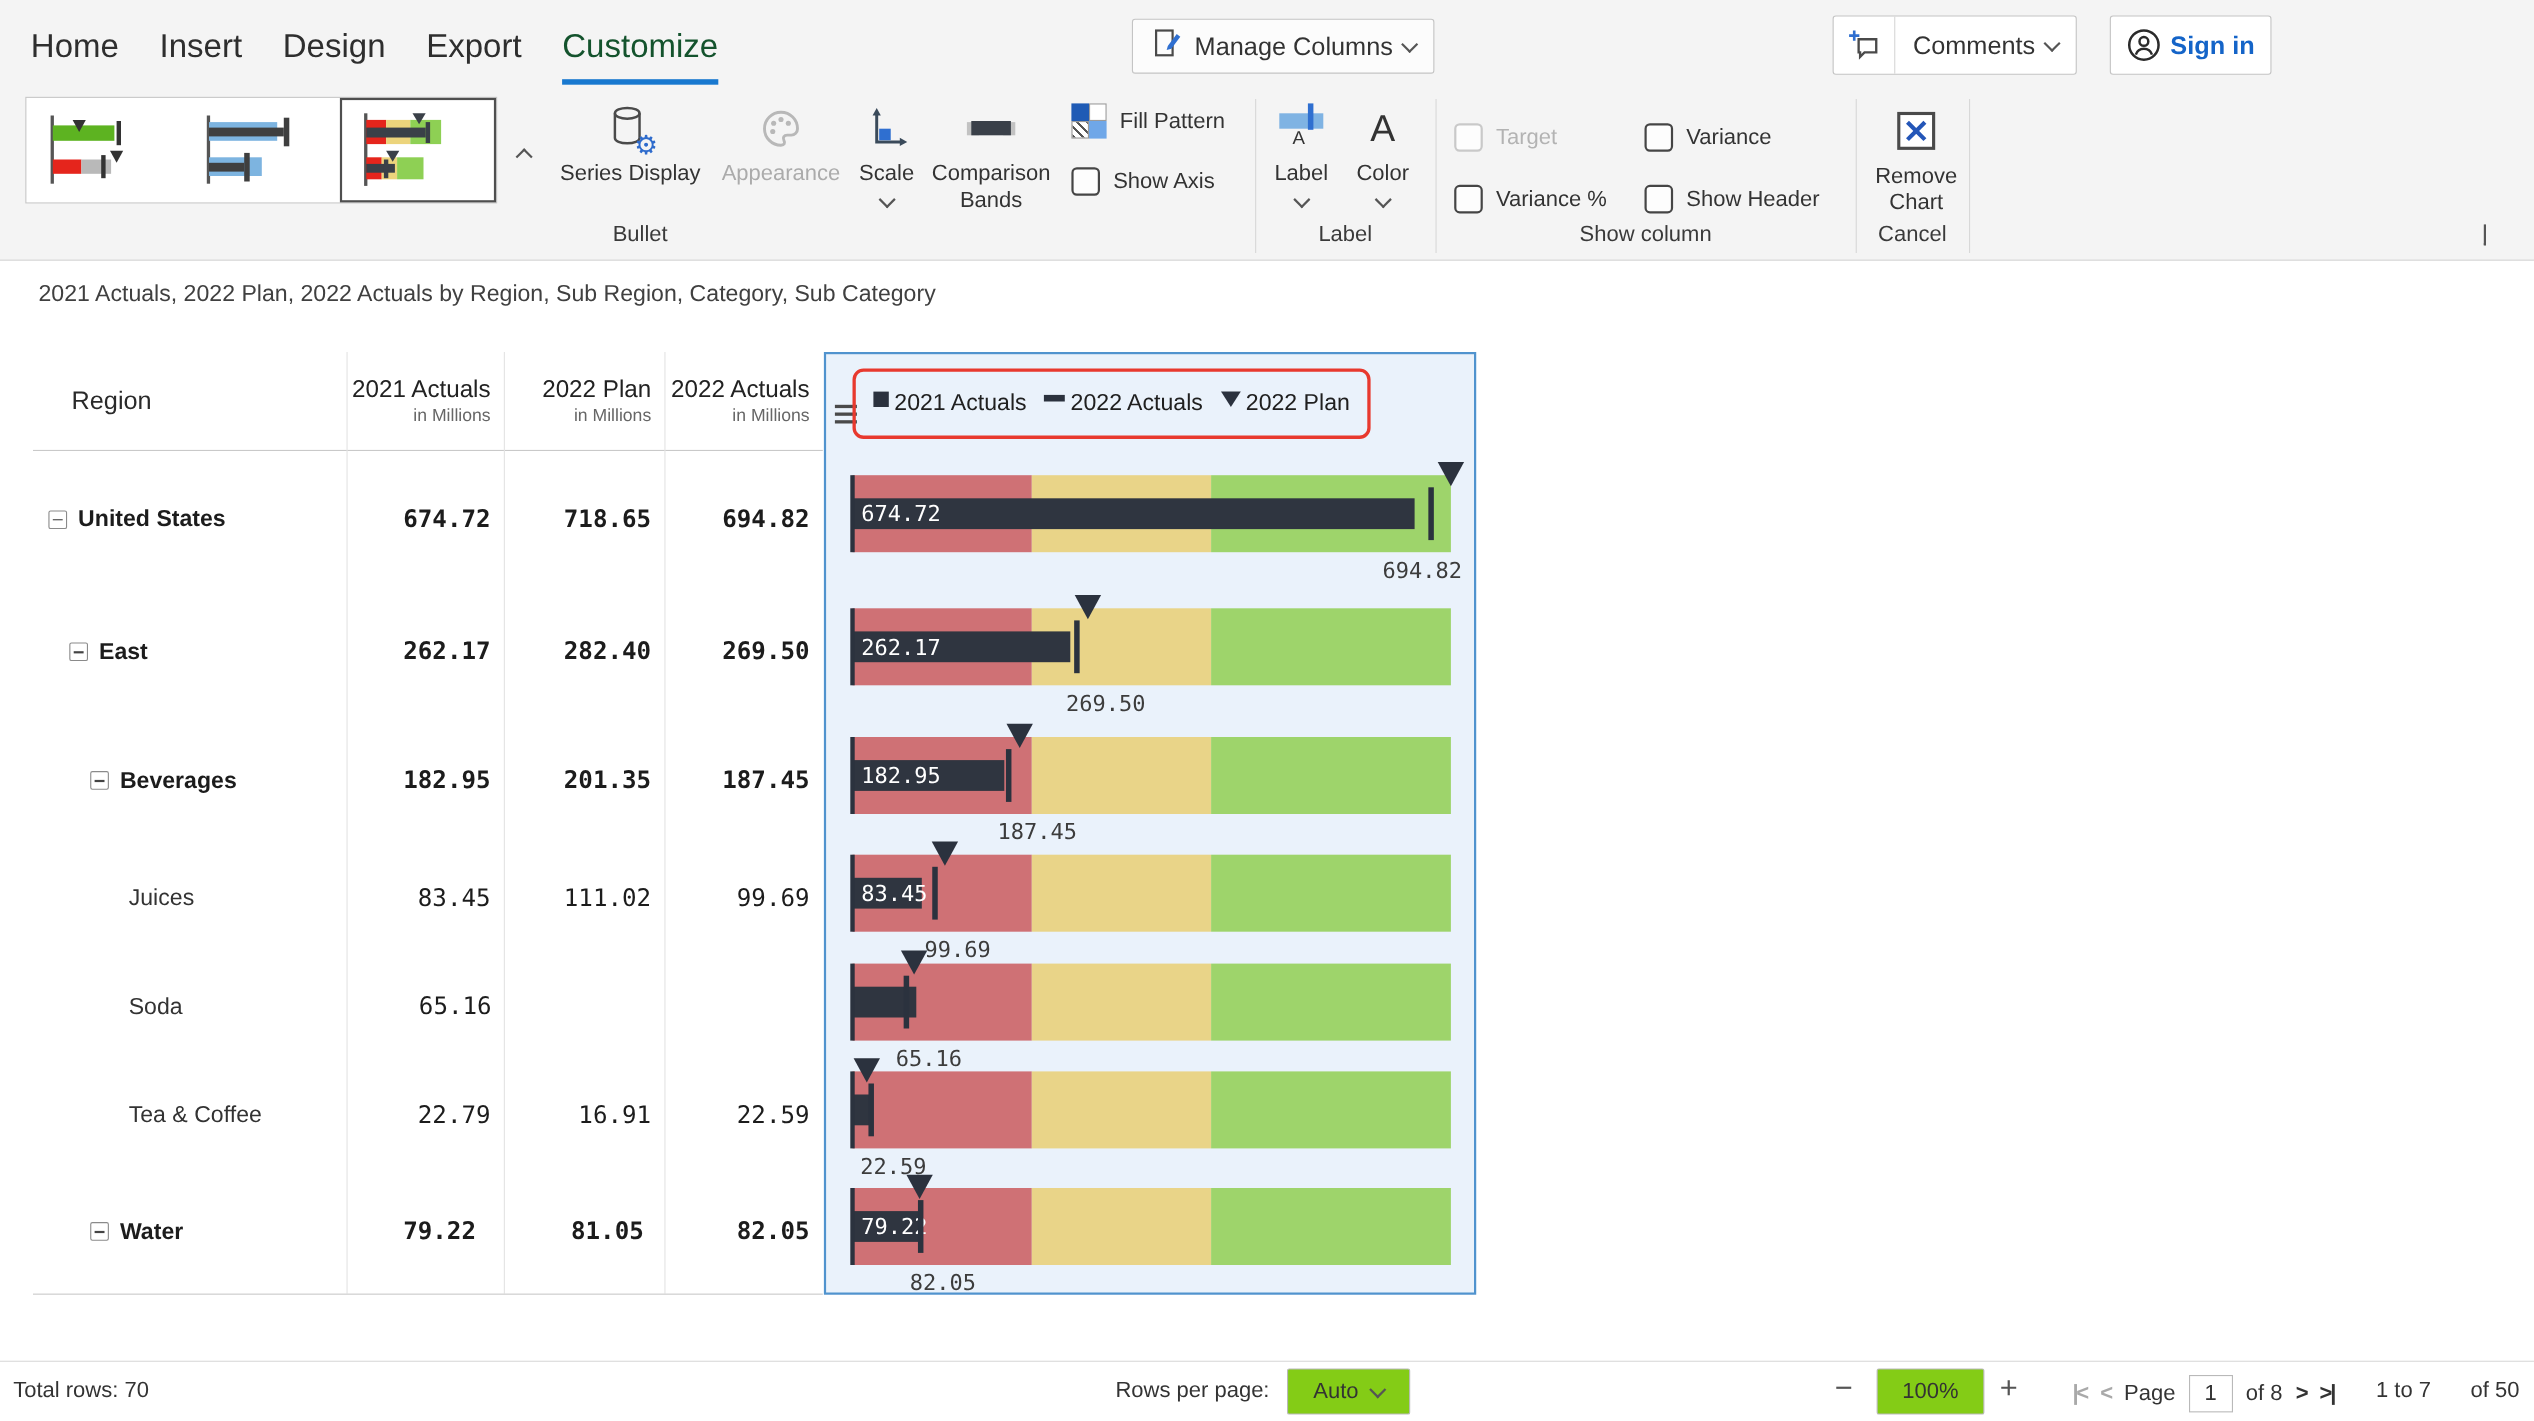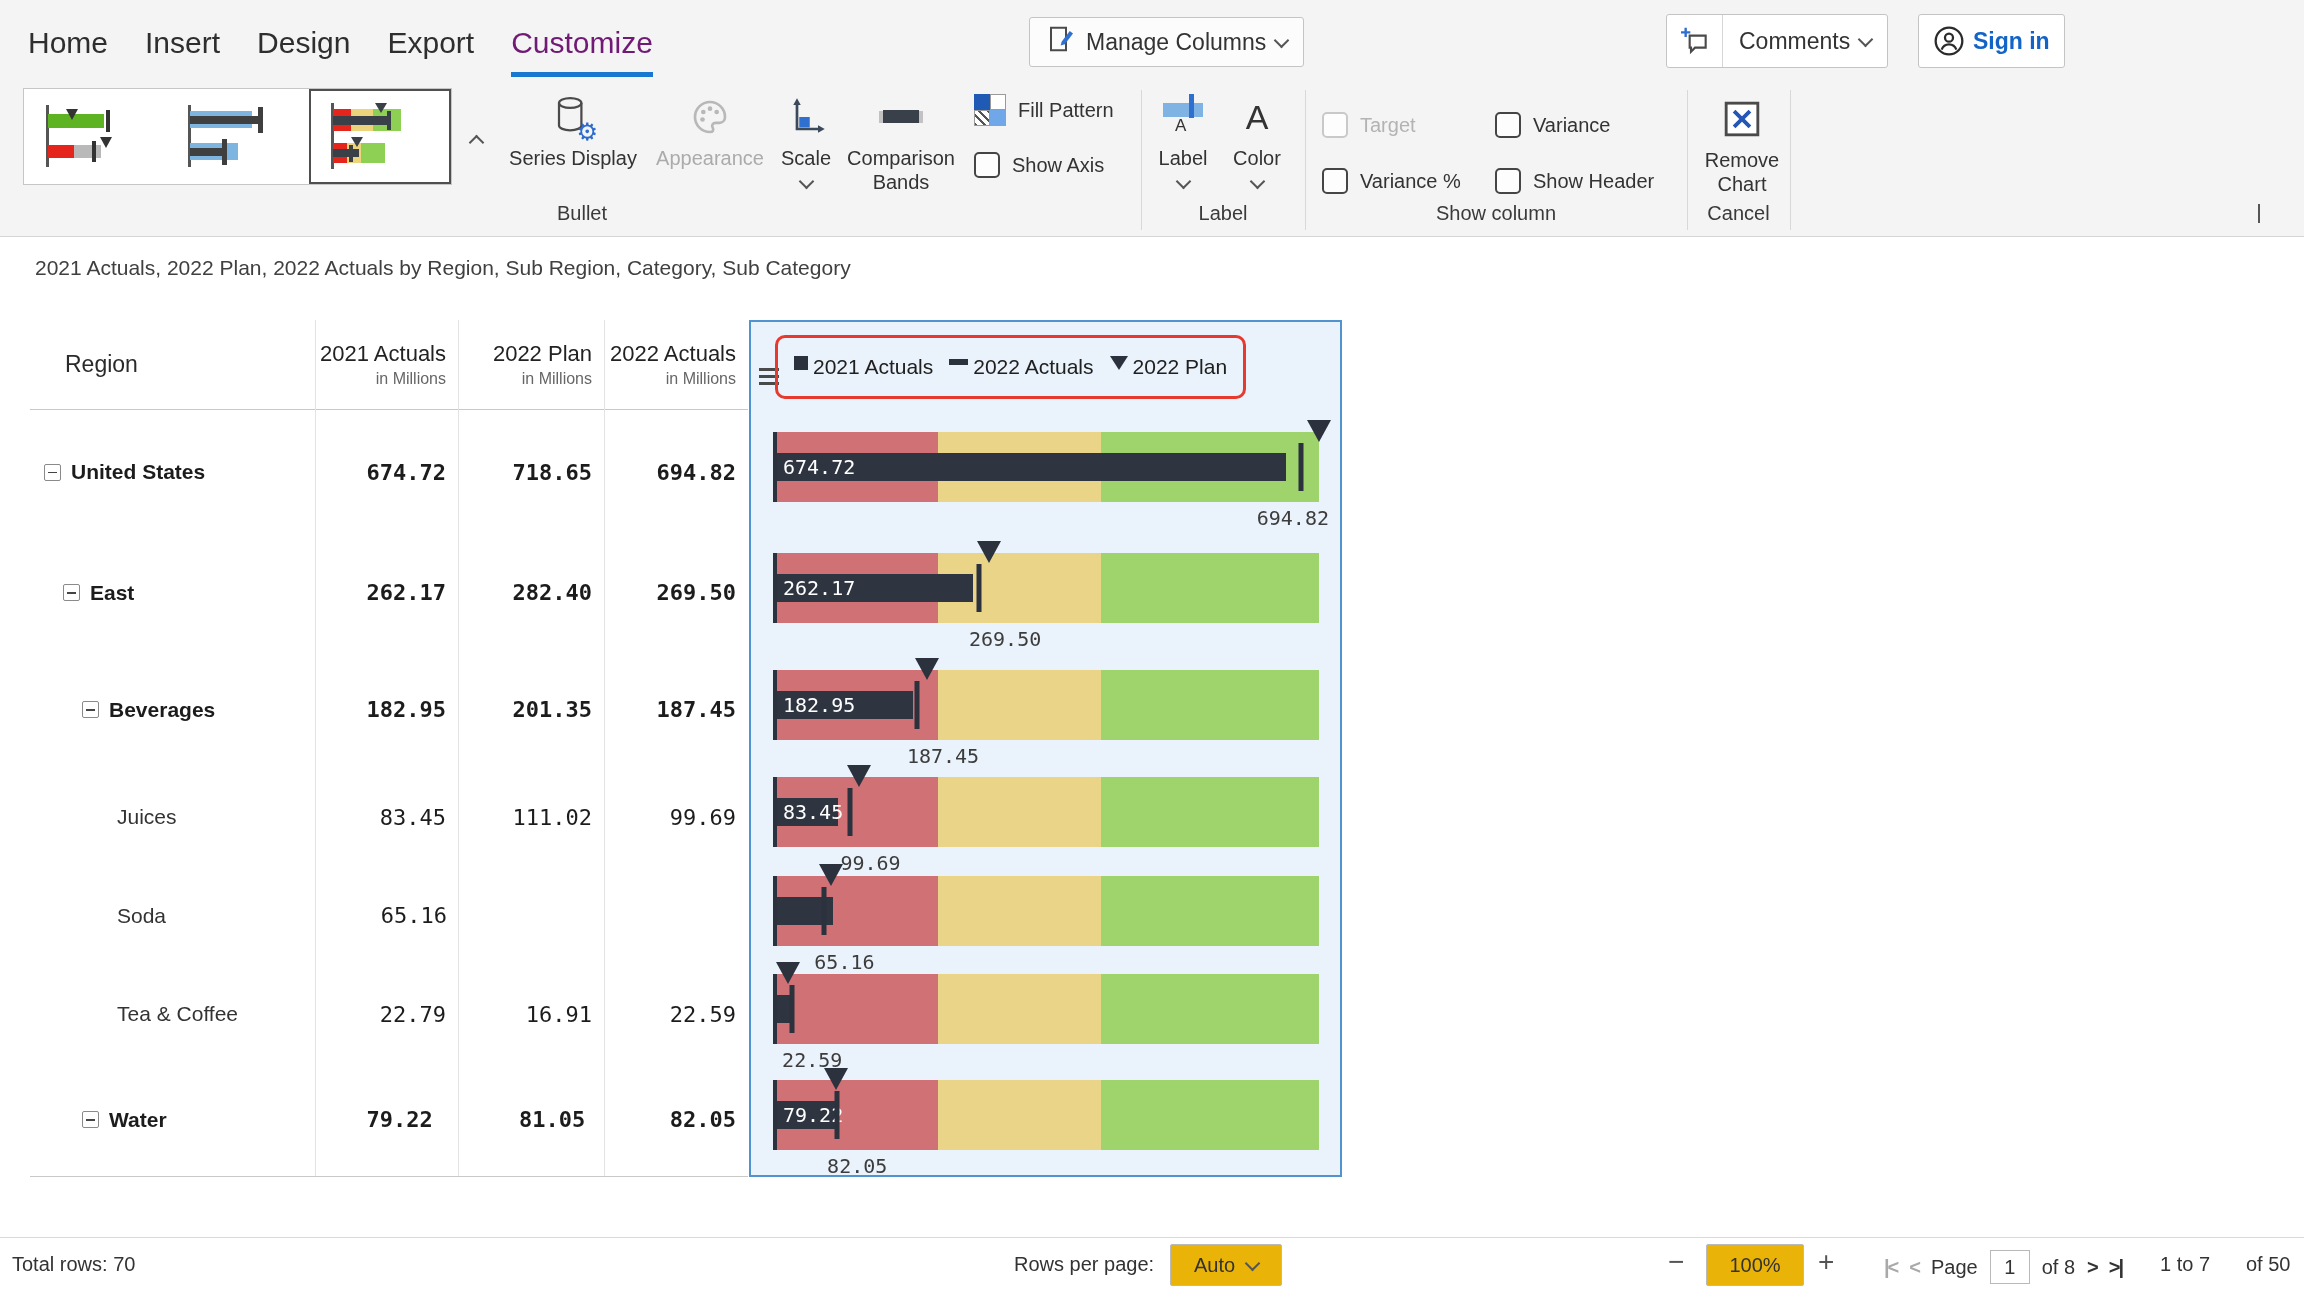--- a/index.html
+++ b/index.html
@@ -2,21 +2,21 @@
 <html><head>
 <meta charset="utf-8">
 <style>
   * { margin:0; padding:0; box-sizing:border-box; }
   html,body { width:2304px; height:1292px; background:#fff; font-family:"Liberation Sans", sans-serif; position:relative; overflow:hidden; }
 
   
   .topbar { position:absolute; left:0; top:0; width:2304px; height:237px; background:#f4f4f4; border-bottom:1px solid #d5d5d5; }
   .menu { position:absolute; left:28px; top:26px; display:flex; gap:37px; font-size:30px; color:#2e2e2e; }
   .menu-item { padding-bottom:12px; cursor:pointer; border-bottom:5px solid transparent; }
-  .menu-item.active { color:#701a75; border-bottom-color:#1878cf;text-align:right; }
+  .menu-item.active { color:#14532d; border-bottom-color:#1878cf;text-align:right; }
 
   .btn { background:#fff; border:1px solid #c4c4c4; border-radius:3px; display:flex; align-items:center; cursor:pointer; }
   .manage-cols { position:absolute; left:1029px; top:17px; height:50px; padding:0 16px; gap:10px; font-size:23px; color:#333; background:#fcfcfc; }
   .comments-group { position:absolute; left:1666px; top:14px; height:54px; }
   .comments-seg1 { width:56px; height:100%; display:flex; align-items:center; justify-content:center; border-right:1px solid #d6d6d6; }
   .comments-seg2 { padding:0 16px; display:flex; align-items:center; gap:10px; font-size:23px; color:#333; }
   .signin { position:absolute; left:1918px; top:14px; height:54px; padding:0 14px; gap:8px; }
   .signin span.txt { font-size:23px; color:#1464c8; font-weight:700; }
 
   .chev { width:11px; height:11px; border-right:2px solid #555; border-bottom:2px solid #555; transform:rotate(45deg); margin-top:-4px; }
@@ -91,21 +91,21 @@
   .axisline { position:absolute; left:-2px; top:0; width:4px; height:70px; background:#2b323e; z-index:3; }
   .bbar { position:absolute; left:0; top:21px; height:28px; background:#2f3540; z-index:2; }
   .bbar span { font-family:"DejaVu Sans Mono", monospace; font-size:20px; color:#fff; line-height:28px; padding-left:8px; white-space:nowrap; }
   .btick { position:absolute; top:11px; width:5px; height:48px; background:#2b323e; transform:translateX(-50%); z-index:4; }
   .btri { position:absolute; top:-12px; width:0; height:0; border-left:12px solid transparent; border-right:12px solid transparent; border-top:22px solid #2b323e; transform:translateX(-50%); z-index:5; }
   .vlabel { position:absolute; top:74px; font-family:"DejaVu Sans Mono", monospace; font-size:20px; color:#3c3c3c; white-space:nowrap; }
 
   
   .statusbar { position:absolute; left:0; top:1237px; width:2304px; height:55px; background:#fff; border-top:1px solid #d9d9d9; font-size:20px; color:#333; }
   .sb-abs { position:absolute; top:15px; }
-  .sb-box { position:absolute; top:6px; height:42px; background:#eab308; border:1px solid #b9b9b9; border-radius:2px; display:flex; align-items:center; justify-content:center; gap:12px; font-size:20px; color:#333; cursor:pointer; }
+  .sb-box { position:absolute; top:6px; height:42px; background:#84cc16; border:1px solid #b9b9b9; border-radius:2px; display:flex; align-items:center; justify-content:center; gap:12px; font-size:20px; color:#333; cursor:pointer; }
   .pager { position:absolute; left:1884px; top:12px; display:flex; align-items:center; gap:12px; }
   .pg-ico { font-weight:700; letter-spacing:-2px; color:#333; cursor:pointer; }
   .pg-ico.dim { color:#a9a9a9; }
   .pg-input { width:40px; height:34px; border:1px solid #b9b9b9; display:flex; align-items:center; justify-content:center; }
   .zbtn { font-size:28px; color:#555; cursor:pointer; }
 </style>
 </head>
 <body>
 
 <div class="topbar">

